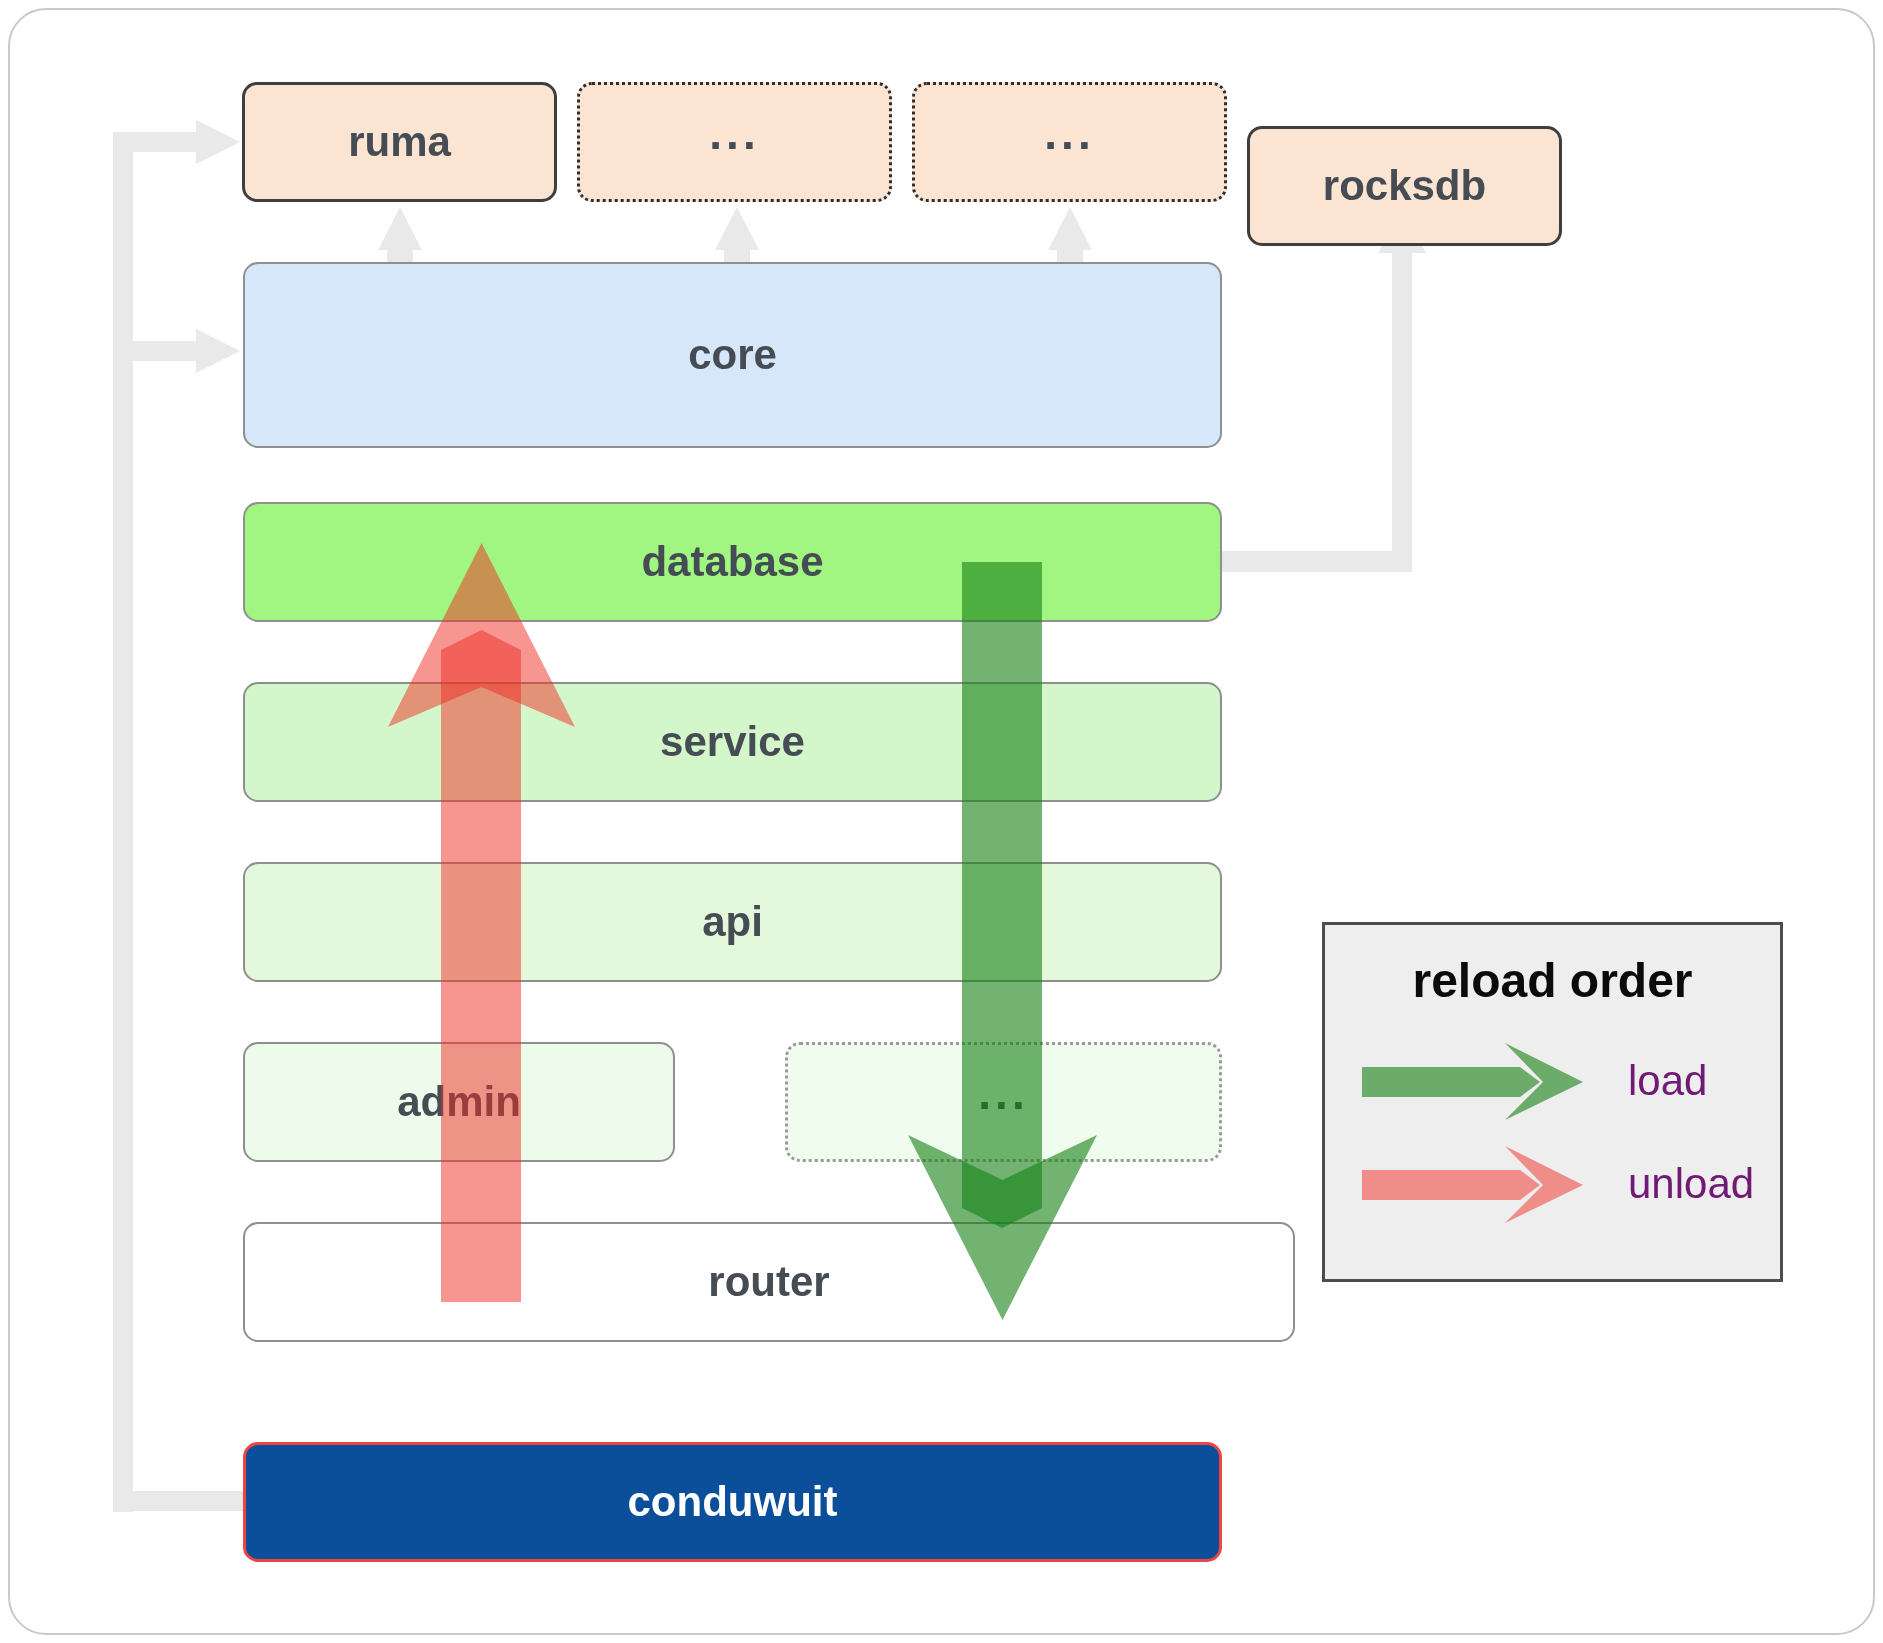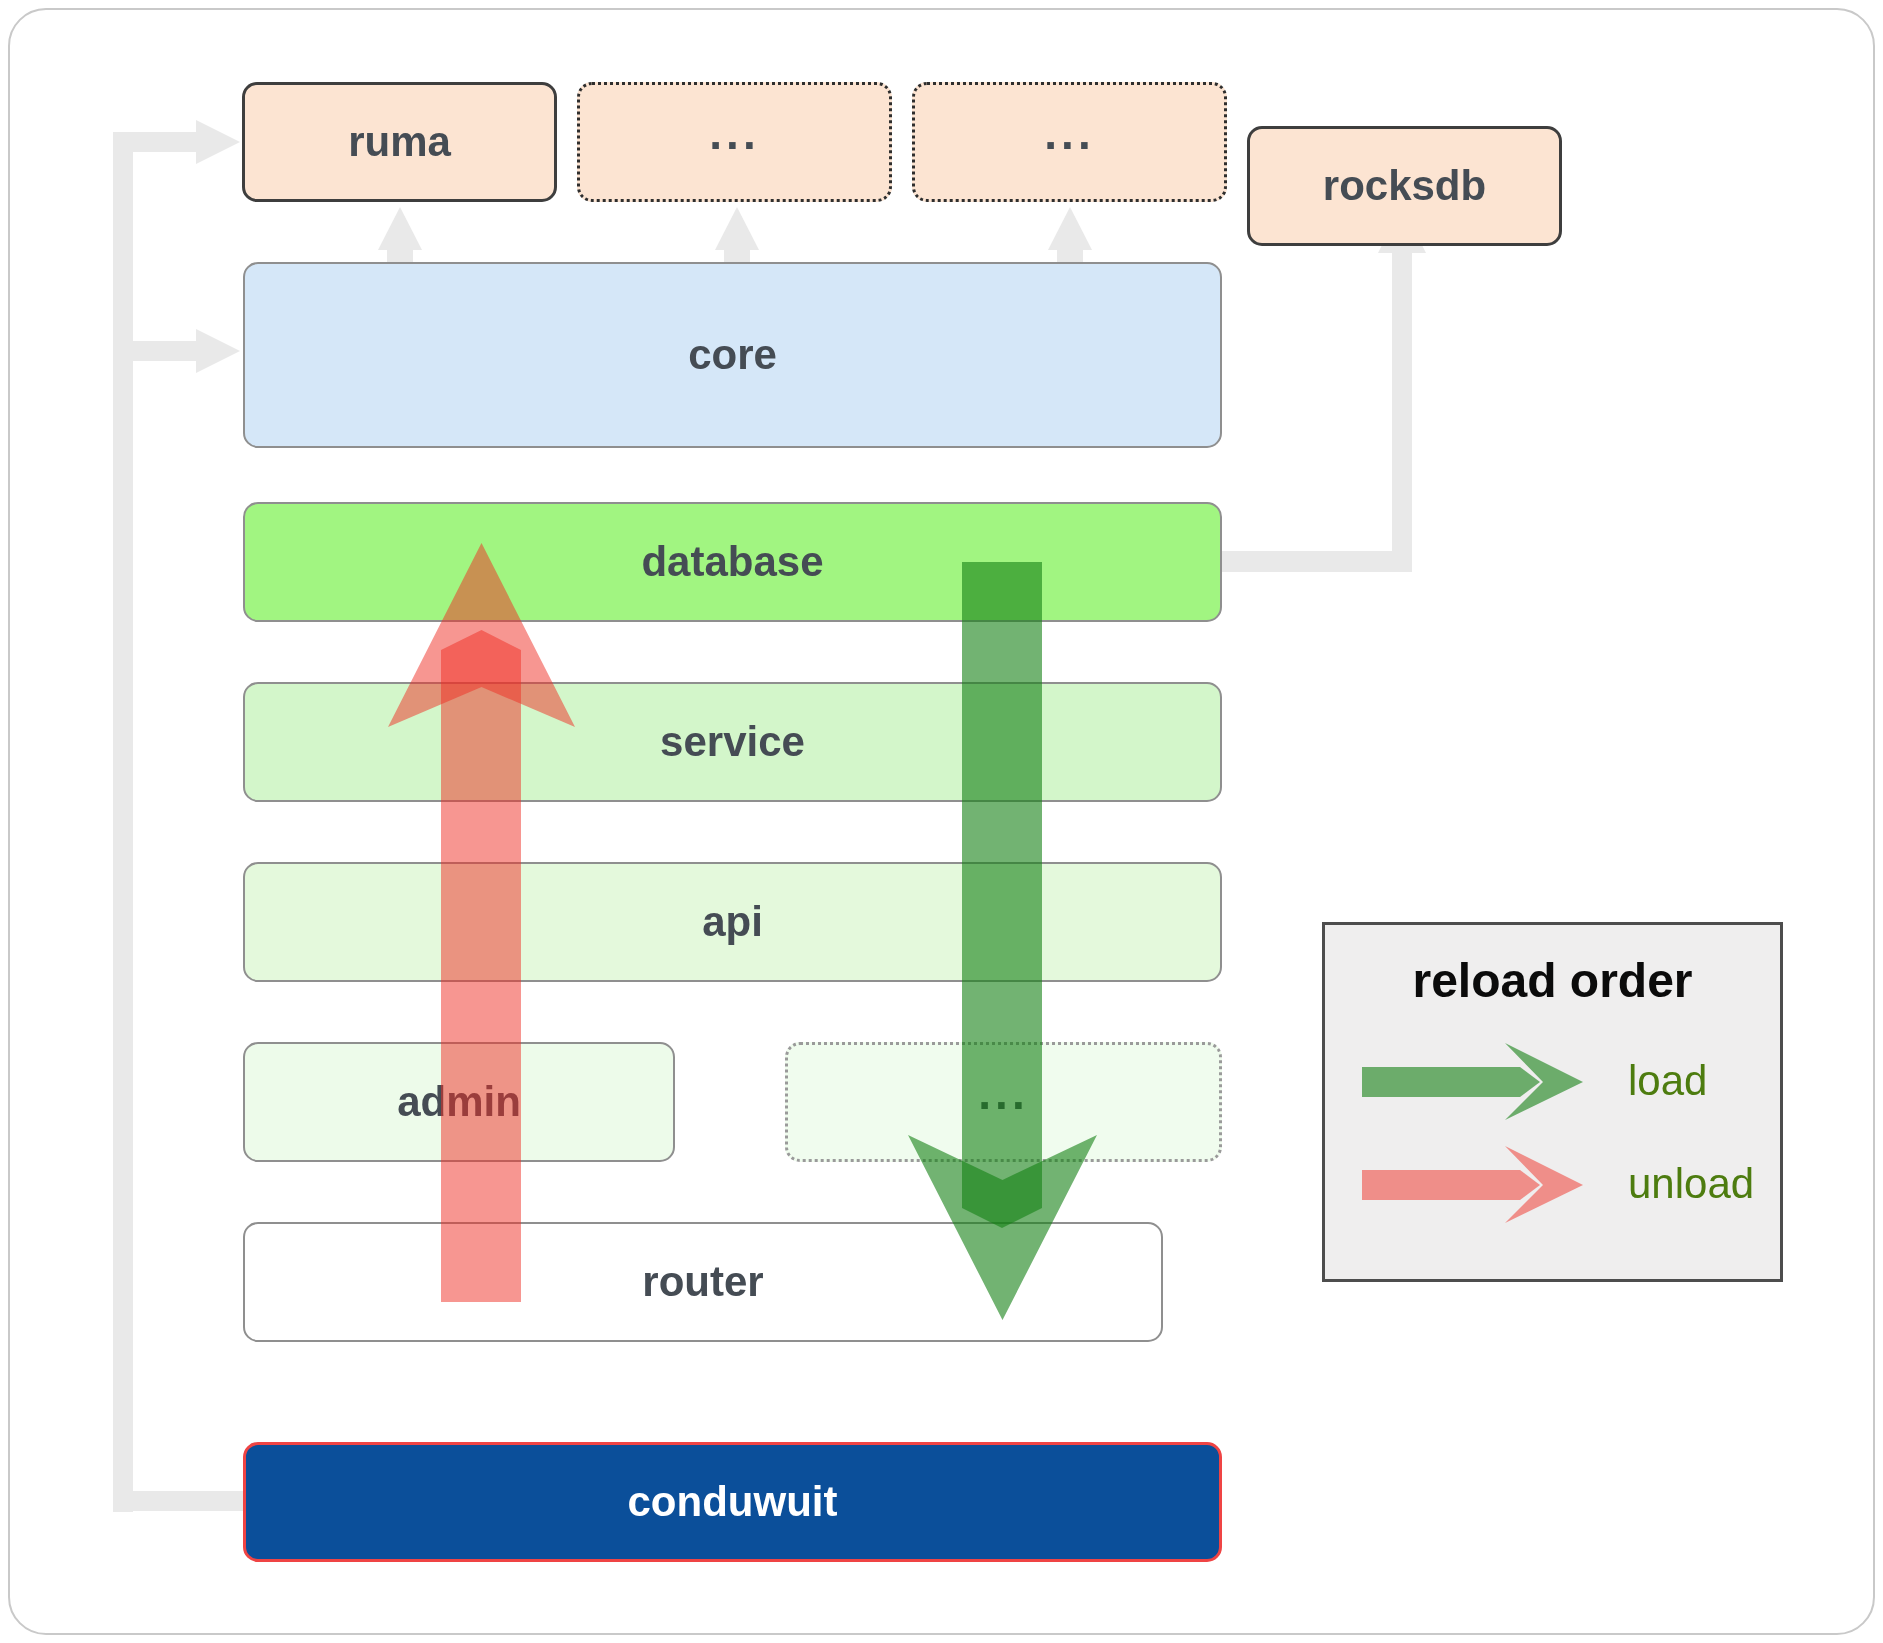--- a/index.html
+++ b/index.html
@@ -20,28 +20,28 @@
   .node-dots1{left:577px;top:82px;width:315px;height:120px;}
   .node-dots2{left:912px;top:82px;width:315px;height:120px;}
   .node-rocksdb{left:1247px;top:82px;width:315px;height:120px;margin-top:44px;}
   .node-core{left:243px;top:262px;width:979px;height:186px;background:var(--blue);}
   .node-database{left:243px;top:502px;width:979px;height:120px;background:var(--green-db);}
   .node-service{left:243px;top:682px;width:979px;height:120px;background:var(--green-service);}
   .node-api{left:243px;top:862px;width:979px;height:120px;background:var(--green-api);}
   .node-admin{left:243px;top:1042px;width:432px;height:120px;background:var(--green-admin);}
   .node-dots3{left:785px;top:1042px;width:437px;height:120px;background:var(--green-dots);
               border:3px dotted #9a9a9a;}
-  .node-router{left:243px;top:1222px;width:920px;height:120px;background:#ffffff;}
+  .node-router{left:243px;top:1222px;width:1052px;height:120px;background:#ffffff;}
   .node-conduwuit{left:243px;top:1442px;width:979px;height:120px;background:var(--navy);
               border:3px solid #ef4444;color:#ffffff;font-weight:700;}
   .legend{position:absolute;left:1322px;top:922px;width:461px;height:360px;z-index:2;
           box-sizing:border-box;background:var(--legend-bg);border:3px solid var(--legend-border);padding-left:34px;}
   .legend-title{position:absolute;left:0;top:28px;width:100%;text-align:center;
           font-size:48px;font-weight:600;color:#0b0b0b;}
-  .legend-label{position:absolute;left:303px;font-size:42px;font-weight:500;color:#4d7c0f;text-align:right;}
+  .legend-label{position:absolute;left:303px;font-size:42px;font-weight:500;color:#701a75;text-align:right;}
   .legend-label.load{top:132px;}
   .legend-label.unload{top:235px;}
 </style>
 </head>
 <body>
 
 <div class="stage">
   <div class="outer-frame"></div>
 
   <svg class="layer under" viewBox="0 0 1883 1643">

